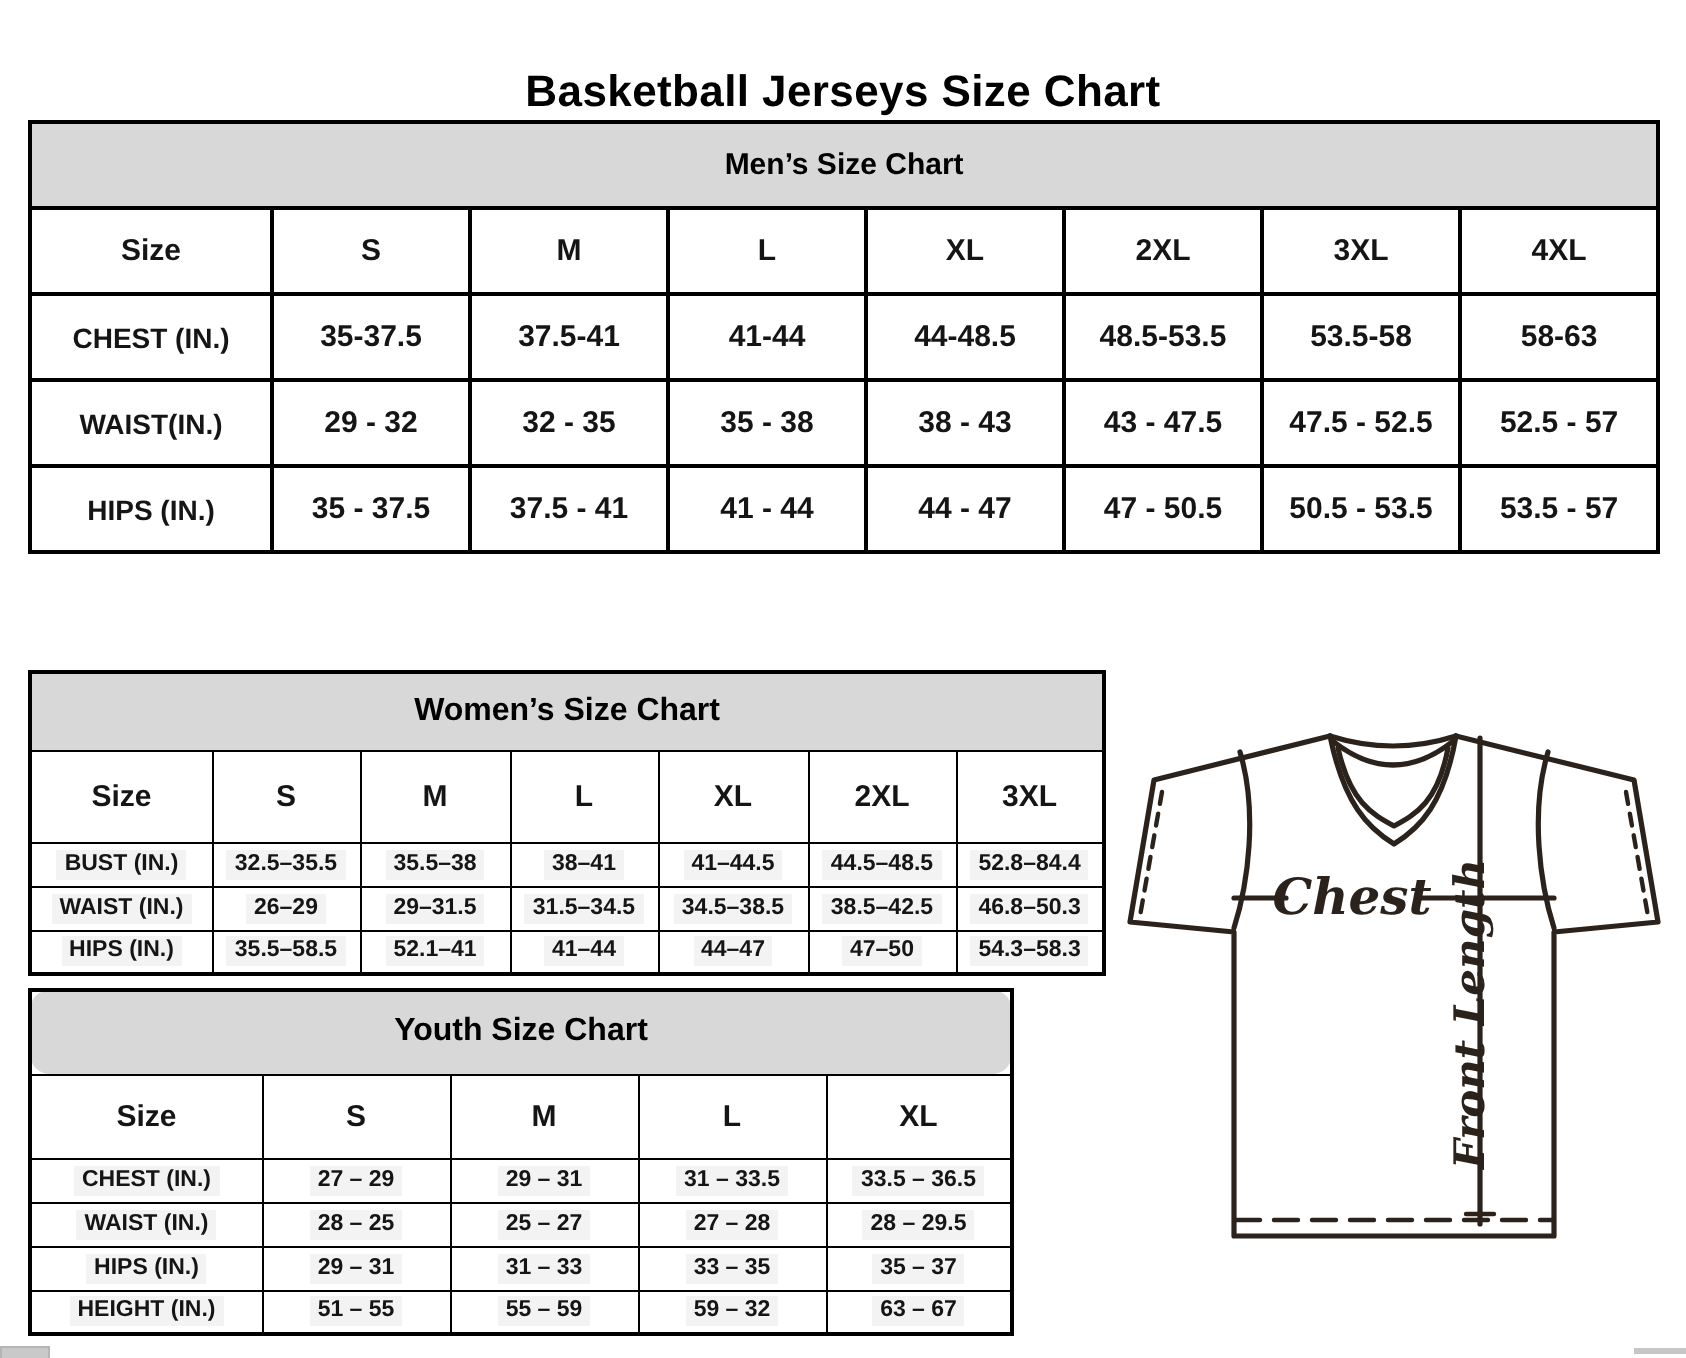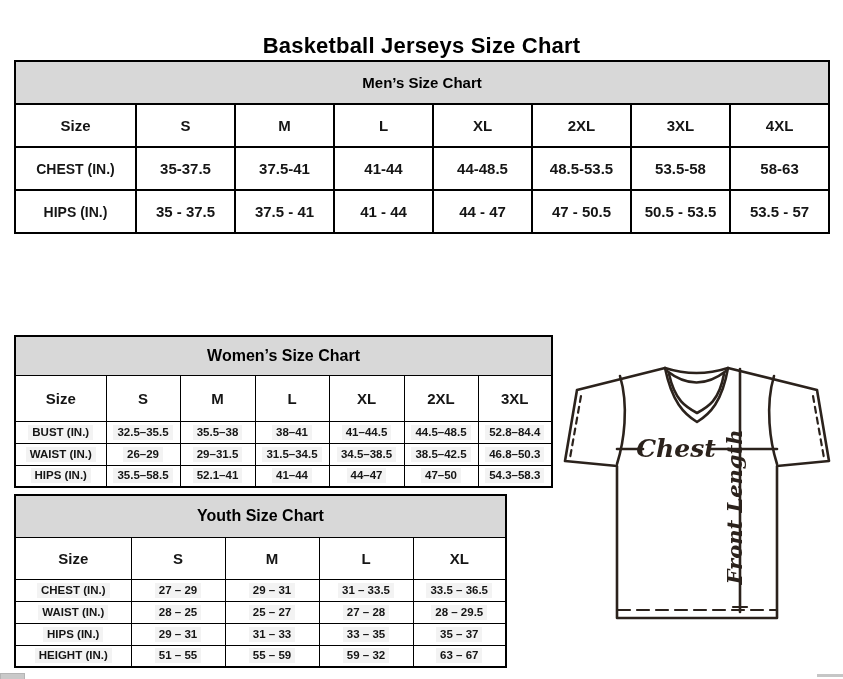--- a/index.html
+++ b/index.html
@@ -27,21 +27,21 @@
   table.w tr.hdr{height:46px;}
   table.w tr.hdr td{font-size:15px;}
   table.w tr.sm{height:22px;}
   table.w tr.sm td{font-size:11.5px;}
   table.w td.lab{font-size:11px;}
 
   
   table.y{left:14px;top:494px;width:491px;border:2px solid #000;}
   table.y td{border:1.5px solid #000;}
   table.y tr.sec{height:42px;}
-  table.y tr.sec td{font-size:16px;}
+  table.y tr.sec td{font-size:16px;border-radius:10px;}
   table.y tr.hdr{height:42px;}
   table.y tr.hdr td{font-size:15px;}
   table.y tr.sm{height:22px;}
   table.y tr.sm td{font-size:11.5px;}
   table.y td.lab{font-size:11px;}
 
   
   tr.sm span.hl{background:#f3f3f3;padding:1px 4px;display:inline-block;line-height:13px;}
 
   
@@ -87,20 +87,30 @@
     </tr>
     <tr>
       <td class="lab">CHEST (IN.)</td>
       <td>35-37.5</td>
       <td>37.5-41</td>
       <td>41-44</td>
       <td>44-48.5</td>
       <td>48.5-53.5</td>
       <td>53.5-58</td>
       <td>58-63</td>
+    </tr>
+    <tr>
+      <td class="lab">WAIST(IN.)</td>
+      <td>29 - 32</td>
+      <td>32 - 35</td>
+      <td>35 - 38</td>
+      <td>38 - 43</td>
+      <td>43 - 47.5</td>
+      <td>47.5 - 52.5</td>
+      <td>52.5 - 57</td>
     </tr>
     <tr>
       <td class="lab">HIPS (IN.)</td>
       <td>35 - 37.5</td>
       <td>37.5 - 41</td>
       <td>41 - 44</td>
       <td>44 - 47</td>
       <td>47 - 50.5</td>
       <td>50.5 - 53.5</td>
       <td>53.5 - 57</td>

